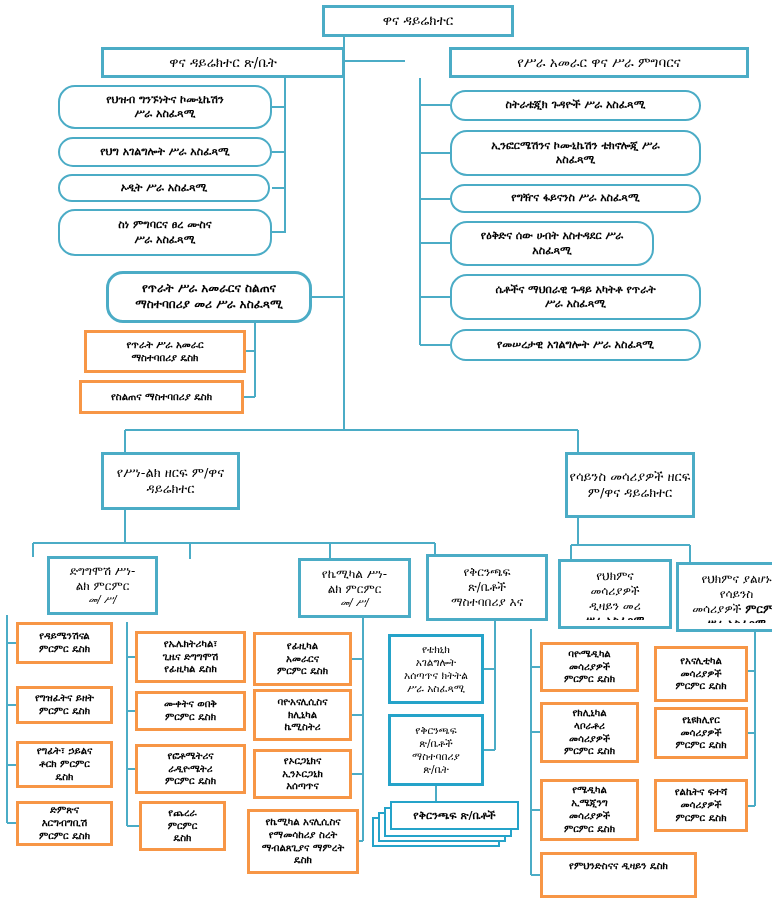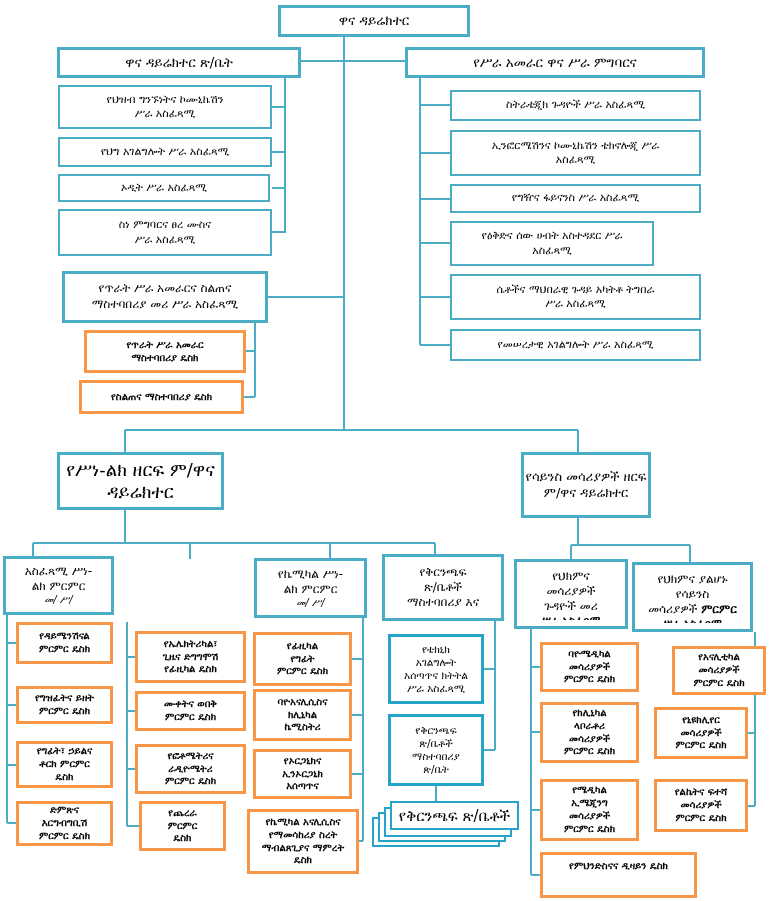--- a/index.html
+++ b/index.html
@@ -9,33 +9,33 @@
     font-family:"DejaVu Sans", sans-serif; color:#000; overflow:hidden;
   }
   .wires{position:absolute; left:0; top:0; pointer-events:none;}
   .wires path{fill:none; stroke:var(--teal); stroke-width:2.4; shape-rendering:crispEdges;}
   .bx{
     position:absolute; background:#fff; box-sizing:border-box;
     display:flex; flex-direction:column; align-items:center; justify-content:center;
     text-align:center; white-space:pre-line; line-height:1.3; overflow:hidden;
   }
   .t2{border:2px solid var(--teal);}
-  .t3{border:3px solid var(--teal);}
+  .t3{border:3px solid var(--teal);margin-left:44px;}
   .tb{border:3px solid var(--tealb);}
   .o3{border:3px solid var(--orange);}
   .lg{font-size:13.5px;}
-  .md{font-size:11px; font-weight:normal;}
+  .md{font-size:11px; font-weight:bold;border-radius:17px;}
   .hdr{font-size:12px; line-height:1.25;}
   .sm{font-size:10px; font-weight:bold; line-height:1.28;}
   .xs{font-size:10.5px; line-height:1.25;}
   .sub{font-style:italic; font-size:10px; font-weight:normal;}
   .clip{display:block; height:6px; overflow:hidden; font-weight:bold;}
   .stack{position:absolute; box-sizing:border-box; background:#fff; border:2px solid var(--tealb);}
   .stack-front{display:flex; align-items:center; justify-content:center;
-    font-size:15px; font-weight:normal; text-align:center;}
+    font-size:11px; font-weight:bold; text-align:center;}
 </style>
 </head>
 <body>
 
 <div id="canvas">
 
   <svg class="wires" width="772" height="901">
     <path d="M344 37 V430 M300 61 H405
              M285 78 V233 M272 107 H285 M272 152 H285 M272 188 H285 M272 232 H285
              M268 297 H344
@@ -69,46 +69,46 @@
   <div class="bx o3 sm" style="left:84px;top:330px;width:162px;height:43px">የጥራት ሥራ አመራር
 ማስተባበሪያ ዴስክ</div>
 
   <div class="bx t3 lg" style="left:405px;top:47px;width:300px;height:31px">የሥራ አመራር ዋና ሥራ ምግባርና</div>
   <div class="bx t2 md" style="left:450px;top:90px;width:251px;height:31px">ስትራቴጂክ ጉዳዮች ሥራ አስፈጻሚ</div>
   <div class="bx t2 md" style="left:450px;top:130px;width:251px;height:46px">ኢንፎርሜሽንና ኮሙኒኬሽን ቴክኖሎጂ ሥራ
 አስፈጻሚ</div>
   <div class="bx t2 md" style="left:450px;top:184px;width:251px;height:29px">የግዥና ፋይናንስ ሥራ አስፈጻሚ</div>
   <div class="bx t2 md" style="left:450px;top:221px;width:204px;height:45px">የዕቅድና ሰው ሀብት አስተዳደር ሥራ
 አስፈጻሚ</div>
-  <div class="bx t2 md" style="left:450px;top:274px;width:251px;height:46px">ሴቶችና ማህበራዊ ጉዳይ አካትቶ ትግበራ
+  <div class="bx t2 md" style="left:450px;top:274px;width:251px;height:46px">ሴቶችና ማህበራዊ ጉዳይ አካትቶ የጥራት
 ሥራ አስፈጻሚ</div>
   <div class="bx t2 md" style="left:450px;top:329px;width:251px;height:32px">የመሠረታዊ አገልግሎት ሥራ አስፈጻሚ</div>
 
-  <div class="bx t3 hdr" style="left:57px;top:452px;width:167px;height:58px;font-size:18px">የሥነ-ልክ ዘርፍ ም/ዋና
+  <div class="bx t3 hdr" style="left:57px;top:452px;width:139px;height:58px;font-size:13px">የሥነ-ልክ ዘርፍ ም/ዋና
 ዳይሬክተር</div>
   <div class="bx t3 hdr" style="left:521px;top:452px;width:130px;height:66px;font-size:13px">የሳይንስ መሳሪያዎች ዘርፍ
 ም/ዋና ዳይሬክተር</div>
 
   <div class="bx t3 hdr" style="left:3px;top:556px;width:111px;height:59px">
-    <span>አስፈጻሚ ሥነ-
+    <span>ድግግሞሽ ሥነ-
 ልክ ምርምር</span>
     <span class="sub">መ/ ሥ/</span>
   </div>
   <div class="bx t3 hdr" style="left:254px;top:558px;width:113px;height:60px">
     <span>የኬሚካል ሥነ-
 ልክ ምርምር</span>
     <span class="sub">መ/ ሥ/</span>
   </div>
   <div class="bx t3 hdr" style="left:382px;top:554px;width:122px;height:67px">የቅርንጫፍ
 ጽ/ቤቶች
 ማስተባበሪያ እና</div>
   <div class="bx t3 hdr" style="left:514px;top:559px;width:114px;height:70px">
     <span>የህክምና
 መሳሪያዎች
-ጉዳዮች መሪ</span>
+ዲዛይን መሪ</span>
     <span class="clip" style="font-size:11px">ሥራ አስፈጻሚ</span>
   </div>
   <div class="bx t3 hdr" style="left:632px;top:562px;width:121px;height:70px">
     <span><span>የህክምና ያልሆኑ
 የሳይንስ
 መሳሪያዎች </span><b>ምርምር</b></span>
     <span class="clip" style="font-size:11px">ሥራ አስፈጻሚ</span>
   </div>
 
   <div class="bx o3 sm" style="left:16px;top:622px;width:97px;height:42px">የዳይሜንሽናል
@@ -128,21 +128,21 @@
   <div class="bx o3 sm" style="left:135px;top:691px;width:111px;height:40px">ሙቀትና ወበቅ
 ምርምር ዴስክ</div>
   <div class="bx o3 sm" style="left:135px;top:744px;width:111px;height:50px">የፎቶሜትሪና
 ራዲዮሜትሪ
 ምርምር ዴስክ</div>
   <div class="bx o3 sm" style="left:139px;top:801px;width:87px;height:50px">የጨረራ
 ምርምር
 ዴስክ</div>
 
   <div class="bx o3 sm" style="left:253px;top:632px;width:99px;height:54px">የፊዚካል
-የግፊት
+አመራርና
 ምርምር ዴስክ</div>
   <div class="bx o3 sm" style="left:253px;top:689px;width:99px;height:52px">ባዮአናሊሲስና
 ክሊኒካል
 ኬሚስትሪ</div>
   <div class="bx o3 sm" style="left:253px;top:749px;width:99px;height:50px">የኦርጋኒክና
 ኢንኦርጋኒክ
 አሰጣጥና</div>
   <div class="bx o3 sm" style="left:247px;top:809px;width:112px;height:65px">የኬሚካል አናሊሲስና
 የማመሳከሪያ ስረት
 ማብልጸጊያና ማምረት
@@ -168,21 +168,21 @@
   <div class="bx o3 sm" style="left:540px;top:702px;width:99px;height:61px">የክሊኒካል
 ላቦራቶሪ
 መሳሪያዎች
 ምርምር ዴስክ</div>
   <div class="bx o3 sm" style="left:540px;top:779px;width:99px;height:62px">የሜዲካል
 ኢሜጂንግ
 መሳሪያዎች
 ምርምር ዴስክ</div>
   <div class="bx o3 sm" style="left:540px;top:852px;width:157px;height:46px;justify-content:flex-start;padding-top:5px">የምህንድስናና ዲዛይን ዴስክ</div>
 
-  <div class="bx o3 sm" style="left:672px;top:646px;width:94px;height:49px">የአናሊቲካል
+  <div class="bx o3 sm" style="left:654px;top:646px;width:94px;height:56px">የአናሊቲካል
 መሳሪያዎች
 ምርምር ዴስክ</div>
   <div class="bx o3 sm" style="left:654px;top:707px;width:94px;height:52px">የኒዩክሊየር
 መሳሪያዎች
 ምርምር ዴስክ</div>
   <div class="bx o3 sm" style="left:654px;top:779px;width:94px;height:53px">የልኬትና ፍተሻ
 መሳሪያዎች
 ምርምር ዴስክ</div>
 
 </div>

